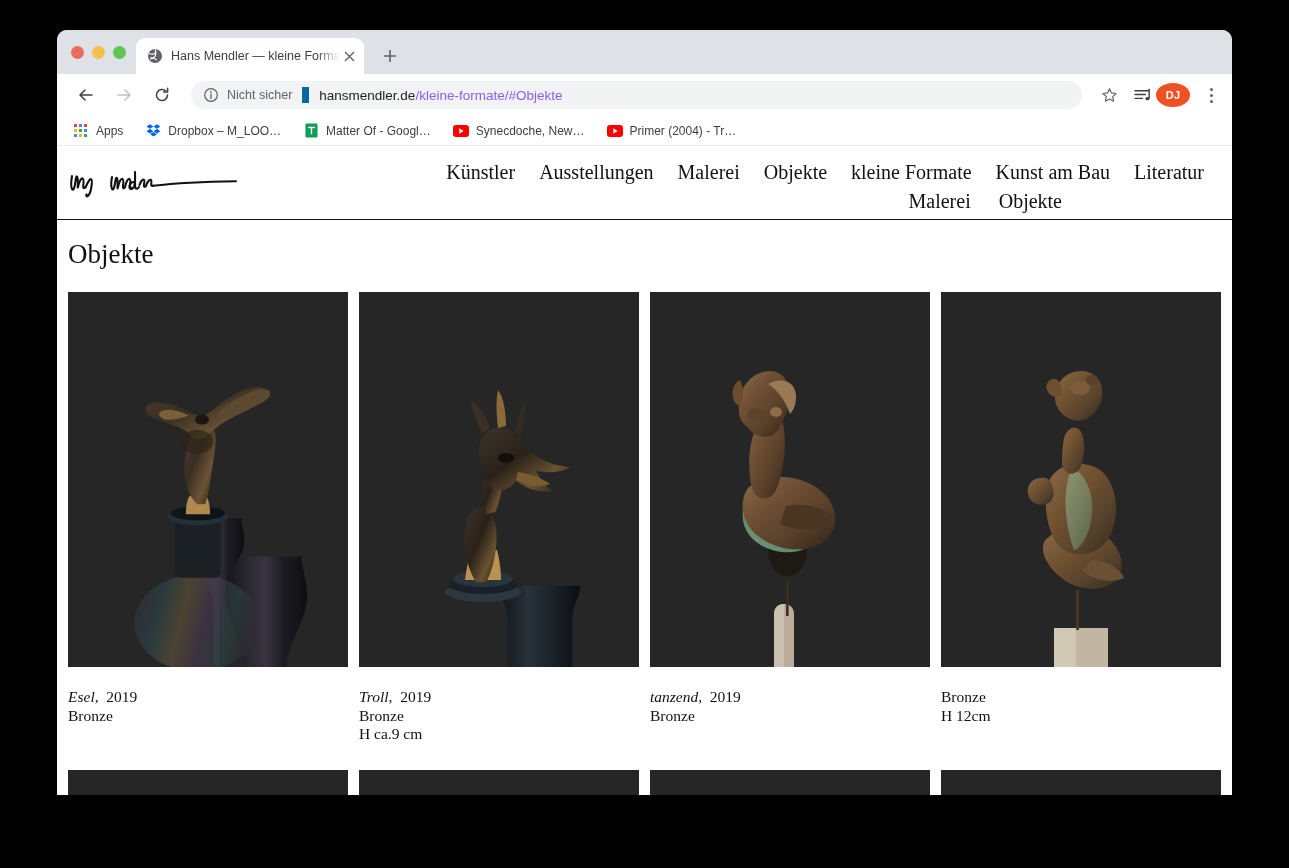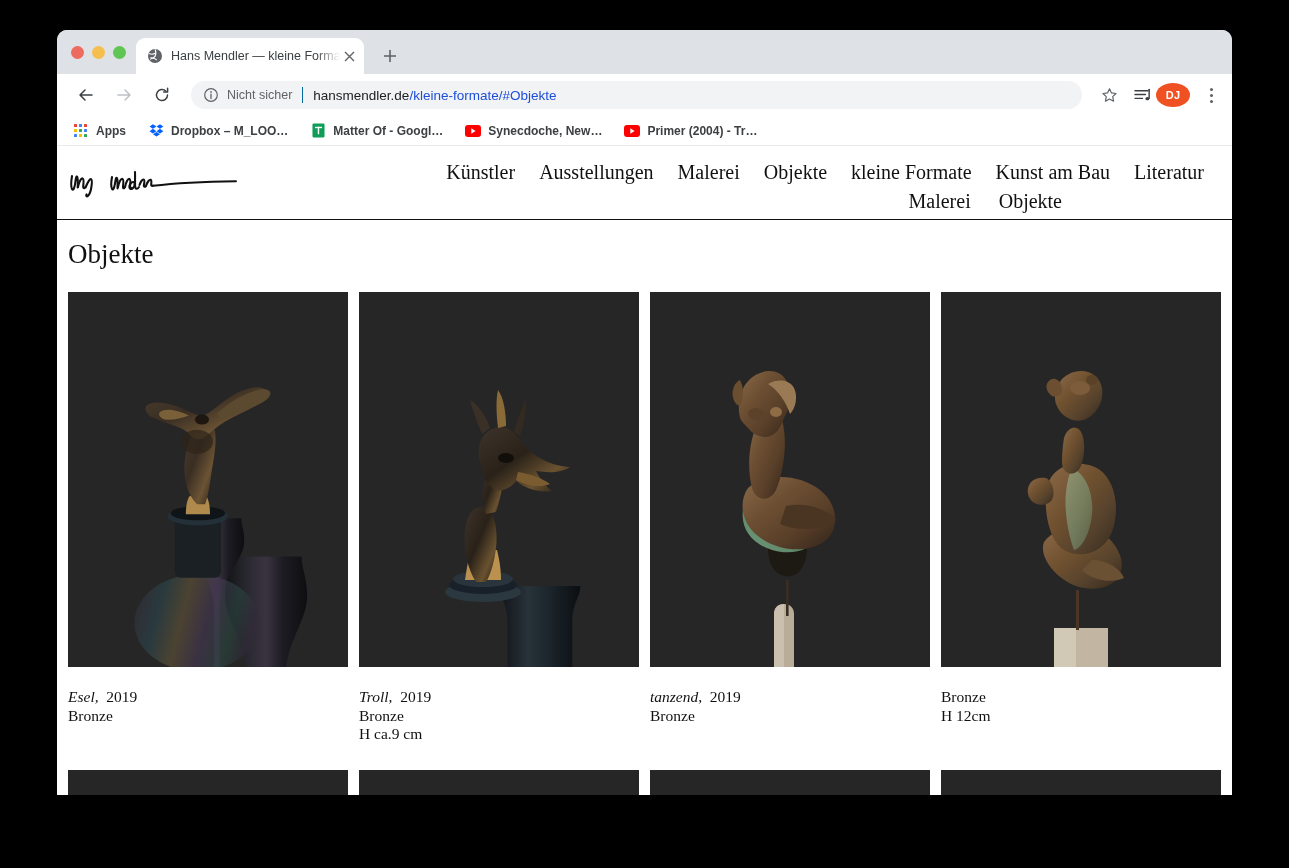--- a/index.html
+++ b/index.html
@@ -95,26 +95,26 @@
     border-radius: 14px;
     display: flex; align-items: center;
     padding: 0 14px 0 12px;
     margin: 0 6px 0 6px;
     min-width: 0;
   }
   .omni-info { width: 16px; height: 16px; flex:none; margin-right: 8px; color:#5f6368; }
   .omni-secure {
     font-size: 12.5px; color: #5f6368; white-space: nowrap;
     padding-right: 10px; margin-right: 10px;
-    border-right: 1px solid #0369a1;
+    border-right: 7px solid #0369a1;
     line-height: 16px;
   }
   .omni-url { font-size: 13.5px; white-space: nowrap; overflow: hidden; }
   .omni-url .host { color: #202124; }
-  .omni-url .path { color: #1d4ed8; }
+  .omni-url .path { color: #8b5cf6; }
 
   .tb-icon {
     width: 26px; height: 26px; flex:none;
     display: flex; align-items: center; justify-content: center;
     color: #5f6368; margin-left: 8px;
   }
   .avatar {
     width: 34px; height: 24px; border-radius: 50%;
     background: #f05123; color: #fff;
     font-size: 11px; font-weight: bold;
@@ -131,21 +131,21 @@
   
   .bookmarks {
     height: 30px; background: #fff;
     display: flex; align-items: center;
     padding: 0 14px 0 16px;
     border-bottom: 1px solid #e8eaed;
     flex: none;
     gap: 22px;
     overflow: hidden;
   }
-  .bm { display: flex; align-items: center; gap: 7px; white-space: nowrap; font-weight: bold; }
+  .bm { display: flex; align-items: center; gap: 7px; white-space: nowrap; }
   .bm-label { font-size: 12px; color: #3c4043; }
   .bm-ico { width: 16px; height: 16px; flex: none; display:flex; align-items:center; justify-content:center; }
 
   .apps-grid { width: 14px; height: 14px; display: grid;
     grid-template-columns: repeat(3, 3px); grid-template-rows: repeat(3, 3px);
     gap: 2px; }
   .apps-grid i { width:3px; height:3px; border-radius:.5px; display:block; }
 
   
   .viewport {

